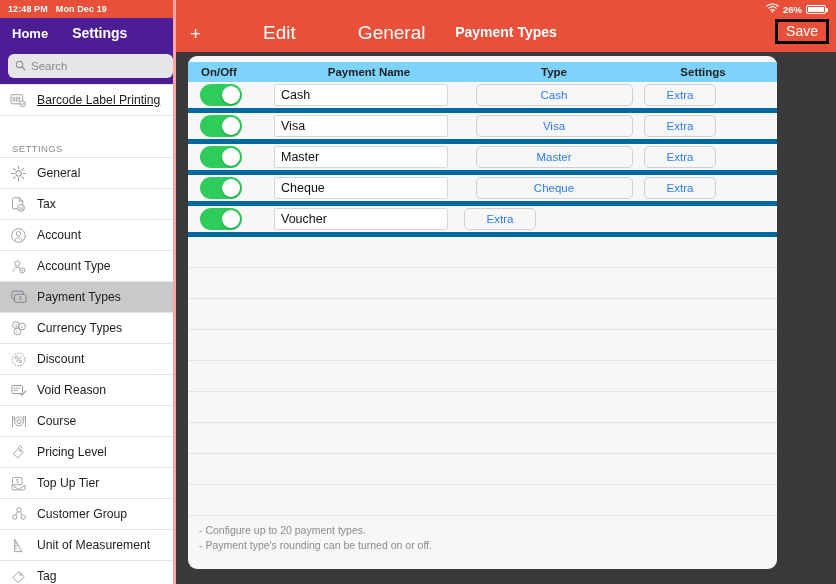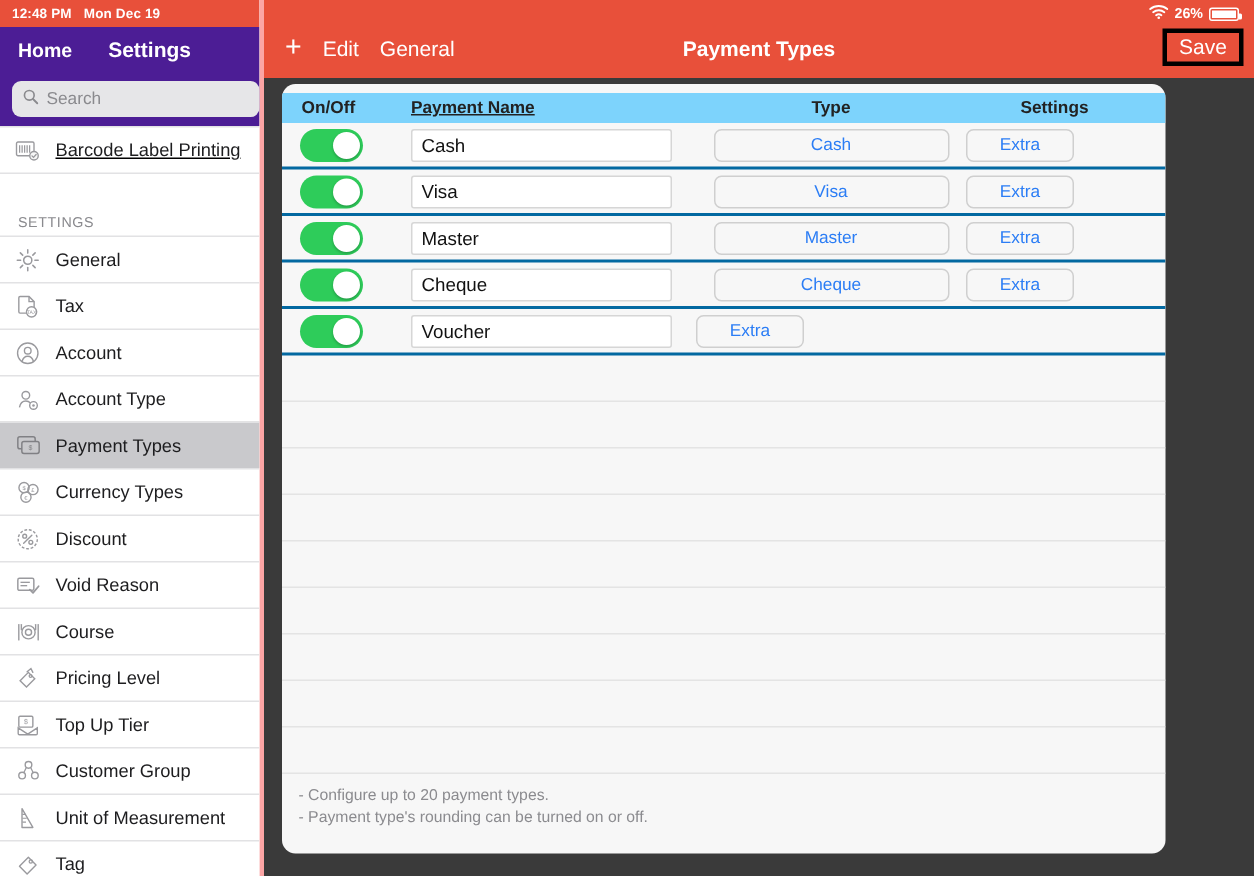--- a/index.html
+++ b/index.html
@@ -77,21 +77,21 @@
     position: relative; display:inline-block;
   }
   .battery::after {
     content:""; position:absolute; right:-3px; top:2.5px;
     width:2px; height:4px; background:#fff; border-radius:0 1px 1px 0;
   }
   .battery i { position:absolute; left:1px; top:1px; bottom:1px; width:16px; background:#fff; display:block; }
 
   .tb-left { position: absolute; left: 14px; top: 22px; display: flex; align-items: center; gap: 14px; color: #fff; }
   .tb-plus { font-size: 19px; line-height: 1; font-weight: 300; }
-  .tb-edit, .tb-general { font-size: 14px; }
+  .tb-edit, .tb-general { font-size: 19px; margin-left: 48px; }
   .tb-title {
     position: absolute; left: 0; right: 0; top: 24px;
     text-align: center; color: #fff; font-size: 14px; font-weight: bold;
   }
   .tb-save {
     position: absolute; right: 7px; top: 19px;
     border: 3px solid #000; padding: 1px 8px 2px 8px;
     color: #fff; font-size: 14px;
   }
 
@@ -102,27 +102,27 @@
     background: #f7f7f7;
     border-radius: 9px;
     overflow: hidden;
   }
   .thead {
     display: flex; height: 20px; background: #7dd3fc; align-items: center;
     font-size: 11.5px; color: #222; font-weight: bold;
     margin-top: 6px;
   }
   .c-onoff { width: 86px; text-align: left; padding-left: 13px; }
-  .c-name  { width: 190px; text-align: left; text-decoration: underline; }
+  .c-name  { width: 190px; text-align: center; }
   .c-type  { width: 180px; text-align: center; }
   .c-set   { width: 118px; text-align: center; }
 
   .trow {
     display: flex; align-items: center; height: 31px;
-    border-bottom: 2px solid #0369a1;
+    border-bottom: 5px solid #0369a1;
   }
   .trow .cell-onoff { width: 86px; display:flex; align-items:center; padding-left: 12px; }
   .trow .cell-name  { width: 190px; display:flex; align-items:center; }
   .trow .cell-type  { width: 180px; display:flex; align-items:center; justify-content:center; }
   .trow .cell-set   { width: 118px; display:flex; align-items:center; }
 
   .toggle {
     width: 42px; height: 22px; border-radius: 11px; background: #2ECC5A;
     position: relative; flex: 0 0 42px;
   }

